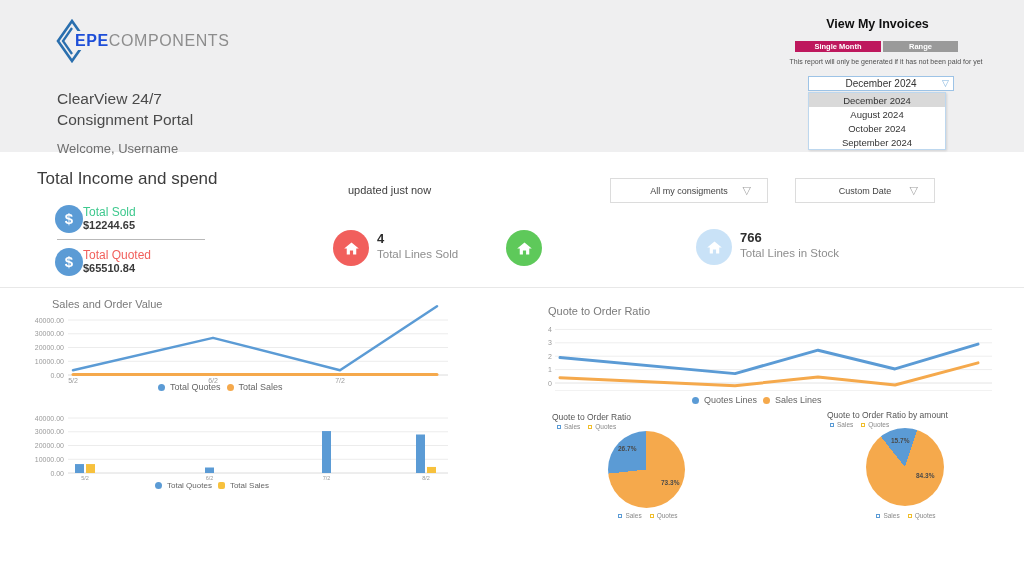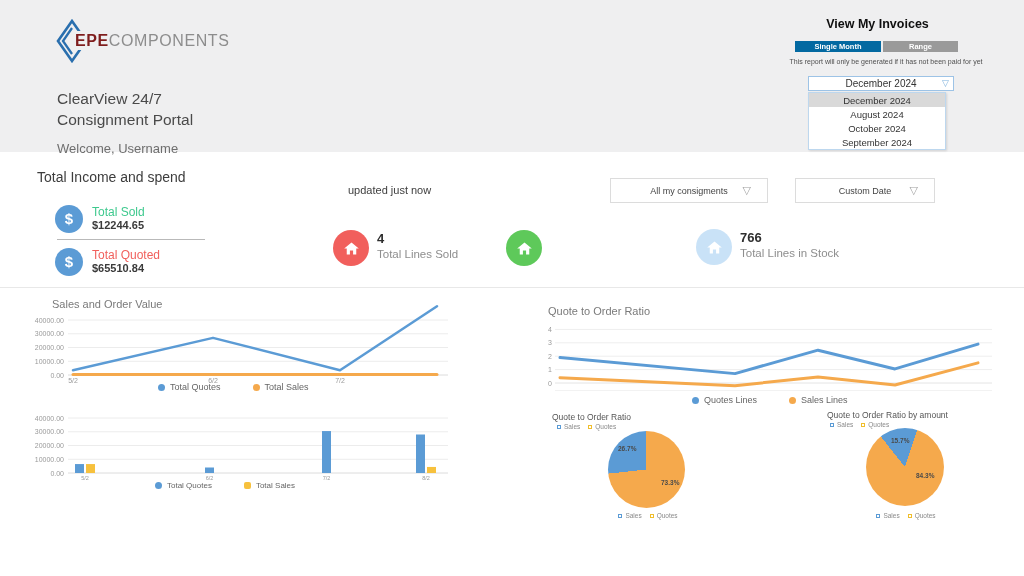--- a/index.html
+++ b/index.html
@@ -4,44 +4,44 @@
 <style>
   *{margin:0;padding:0;box-sizing:border-box}
   html,body{width:1024px;height:576px;background:#fff;font-family:"Liberation Sans",sans-serif;}
   #app{position:relative;width:1024px;height:576px;overflow:hidden;background:#fff}
   .abs{position:absolute}
 
   .header-band{left:0;top:0;width:1024px;height:152px;background:#efeff0}
 
   .logo{left:55px;top:18px;display:flex;align-items:center}
   .logo-text{font-size:16px;letter-spacing:.6px;margin-left:-14px;white-space:nowrap}
-  .logo-epe{color:#7f1d1d;font-weight:bold;background:#efeff0;padding:1px 0}
+  .logo-epe{color:#1d4ed8;font-weight:bold;background:#efeff0;padding:1px 0}
   .logo-comp{color:#8d8d8d}
 
   .portal-title{left:57px;top:88px}
   .pt-line{font-size:15.5px;color:#4a4a4a;line-height:21px}
   .welcome{font-size:13px;color:#6e6e6e;margin-top:11px}
 
   .inv-title{left:795px;top:17px;width:165px;text-align:center;font-size:12.5px;font-weight:bold;color:#0f0f0f}
   .inv-tabs{left:795px;top:41px;display:flex;gap:2px}
   .tab{height:11px;display:flex;align-items:center;justify-content:center;font-size:7.5px;font-weight:bold;color:#fff;cursor:pointer}
-  .tab-single{width:86px;background:#0369a1}
+  .tab-single{width:86px;background:#be185d}
   .tab-range{width:75px;background:#9a9a9a}
   .inv-note{left:782px;top:58px;width:208px;text-align:center;font-size:7px;color:#4f4f4f}
   .inv-select{left:808px;top:76px;width:146px;height:15px;background:#fff;border:1px solid #9dc3e6;display:flex;align-items:center;justify-content:center;font-size:10px;color:#333}
   .inv-select .arrow{position:absolute;right:4px;top:1px;font-size:9px;color:#7fb2dd}
   .inv-list{left:808px;top:92px;width:138px;background:#fff;border:1px solid #bdd7ee;box-shadow:1px 1px 2px rgba(0,0,0,.12)}
   .inv-opt{height:14px;display:flex;align-items:center;justify-content:center;font-size:9.5px;color:#333;cursor:pointer}
   .inv-opt.sel{background:#d9d9d9}
 
-  .sec-title{left:37px;top:169px;font-size:14px;color:#3d3d3d}
+  .sec-title{left:37px;top:169px;font-size:17px;color:#3d3d3d}
   .money{left:55px;top:202px;width:152px}
   .money-row{display:flex;align-items:center;height:33px}
   .money-ic{width:28px;height:28px;border-radius:50%;background:#5b9bd5;color:#fff;font-weight:bold;font-size:15px;display:flex;align-items:center;justify-content:center;flex:0 0 28px}
-  .money-tx{margin-left:9px}
+  .money-tx{}
   .m-label{font-size:12px;line-height:13px}
   .m-label.sold{color:#3ec98e}
   .m-label.quoted{color:#f1605c}
   .m-val{font-size:11px;font-weight:bold;color:#3a3a3a}
   .money-div{height:1px;background:#b9b9b9;margin:4px 0 5px 2px;width:148px}
 
   .updated{left:348px;top:184px;font-size:11px;color:#3d3d3d}
 
   .filter{height:25px;background:#fff;border:1px solid #dcdcdc;display:flex;align-items:center;justify-content:center;font-size:9px;color:#444;cursor:pointer}
   .filter .tri{position:absolute;right:16px;top:5px;font-size:11px;color:#9f9f9f}
@@ -60,21 +60,21 @@
   .hdiv{left:0;top:287px;width:1024px;height:1px;background:#e8e8e8}
 
   .chart-title{font-size:11px;color:#7a7a7a}
   #c1-title{left:52px;top:298px}
   #c3-title{left:548px;top:305px}
 
   #svg-line1{left:28px;top:298px}
   #svg-bar{left:28px;top:410px}
   #svg-line3{left:545px;top:320px}
 
-  .legend{display:flex;align-items:center;gap:32px}
+  .legend{display:flex;align-items:center;gap:6px}
   .leg-item{display:flex;align-items:center;gap:5px;font-size:9px;color:#666;cursor:pointer}
   .leg-item.small{font-size:8px}
   .dot{width:7px;height:7px;border-radius:50%}
   .sqm{width:7px;height:7px;border-radius:2px}
   #legend1{left:158px;top:382px}
   #legend2{left:155px;top:481px}
   #legend3{left:692px;top:395px}
 
   .pie-title{font-size:8.5px;color:#555}
   #pie1-title{left:552px;top:412px}

